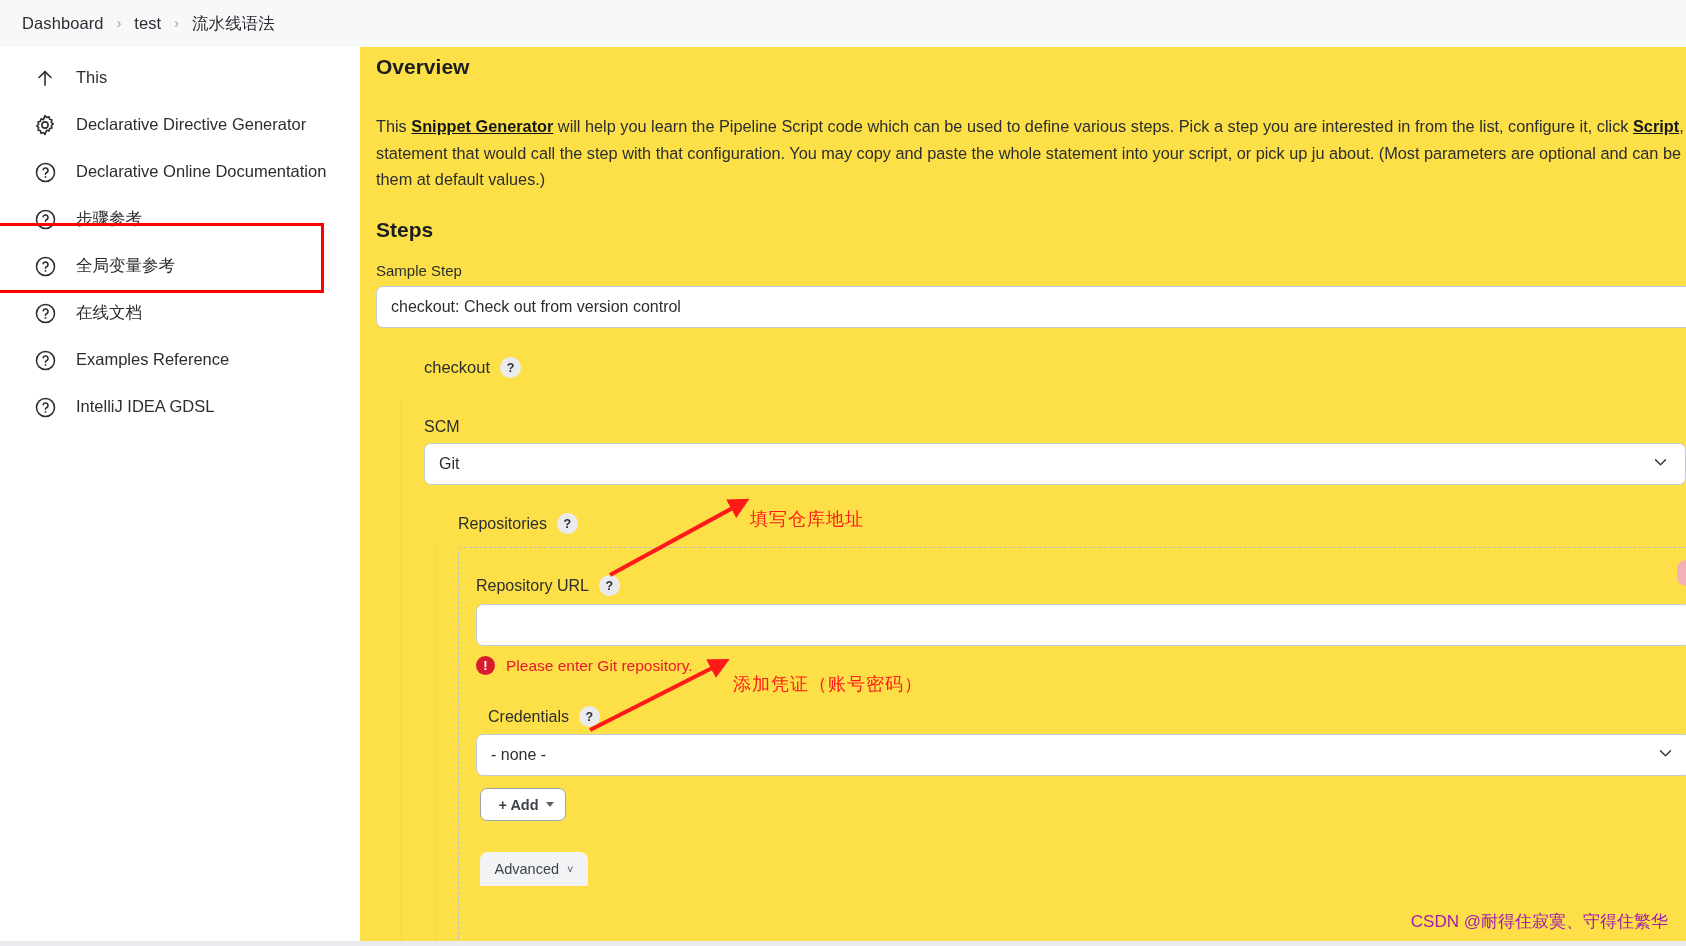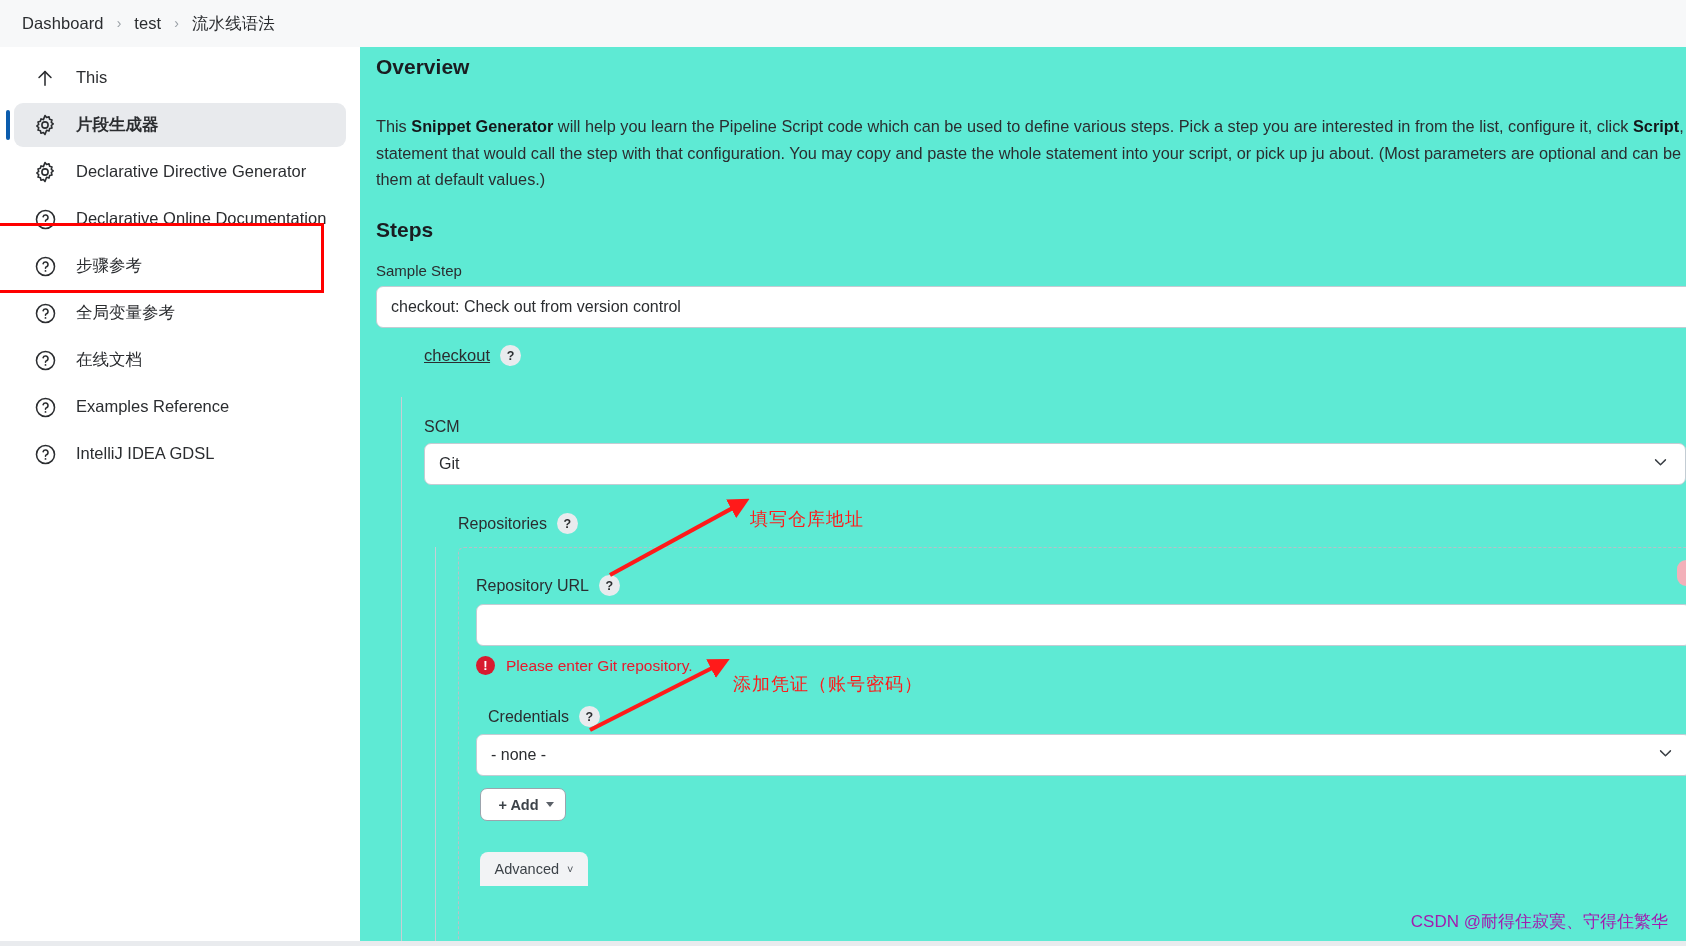--- a/index.html
+++ b/index.html
@@ -96,21 +96,21 @@
     border-radius: 3px;
   }
 
   
   .main {
     position: absolute;
     top: 47px;
     left: 360px;
     width: 1326px;
     height: 899px;
-    background: #5eead4;
+    background: #fde047;
     overflow: hidden;
     padding: 0 0 0 16px;
   }
   .main-inner { position: relative; width: 1310px; }
 
   h2.section-title {
     font-size: 21px;
     font-weight: 700;
     color: #1a1d21;
     margin: 0;
@@ -121,21 +121,21 @@
   #steps-title { top: 171px; left: 0; }
 
   .overview-text {
     position: absolute;
     top: 50px; left: 0;
     width: 1560px;
     font-size: 16.3px;
     line-height: 26.5px;
     color: #2b2d30;
   }
-  .overview-text b { font-weight: 700; color: #14171a; }
+  .overview-text b { font-weight: 700; color: #14171a; text-decoration: underline; }
 
   .field-label {
     font-size: 15px;
     color: #2b2d30;
     position: absolute;
   }
 
   
   .jk-select,
   .jk-input {
@@ -180,21 +180,21 @@
   }
 
   
   .indent-rule {
     position: absolute;
     width: 1px;
     background: #c8ced4;
   }
   #rule-checkout { top: 350px; left: 25px; height: 560px; }
 
-  #checkout-label { top: 299px; left: 48px; font-size: 16.5px; color:#2b2d30;text-decoration:underline;}
+  #checkout-label { top: 311px; left: 48px; font-size: 16.5px; color:#2b2d30;}
   .help-badge {
     display: inline-flex;
     align-items: center;
     justify-content: center;
     width: 21px; height: 21px;
     border-radius: 50%;
     background: #e9ebee;
     color: #2b2d30;
     font-size: 12.5px;
     font-weight: 700;
@@ -359,29 +359,20 @@
     <div class="side-item">
       <span class="side-icon">
         <svg width="22" height="22" viewBox="0 0 24 24" fill="none" stroke="#2b2d30" stroke-width="1.7" stroke-linecap="round" stroke-linejoin="round">
           <line x1="12" y1="20" x2="12" y2="5"></line>
           <polyline points="5.5,11.5 12,5 18.5,11.5"></polyline>
         </svg>
       </span>
       <span class="side-label">This</span>
     </div>
 
-    <div class="side-item active">
-      <span class="side-icon">
-        <svg width="24" height="24" viewBox="0 0 24 24" fill="none" stroke="#2b2d30" stroke-width="1.6">
-          <circle cx="12" cy="12" r="3.1"></circle>
-          <path d="M12 2.6l1.6 1.9 2.4-.7.6 2.4 2.4.7-.7 2.4 1.9 1.6-1.9 1.6.7 2.4-2.4.7-.6 2.4-2.4-.7L12 21.4l-1.6-1.9-2.4.7-.6-2.4-2.4-.7.7-2.4L3.8 13l1.9-1.6-.7-2.4 2.4-.7.6-2.4 2.4.7z" stroke-linejoin="round"></path>
-        </svg>
-      </span>
-      <span class="side-label">片段生成器</span>
-    </div>
 
     <div class="side-item">
       <span class="side-icon">
         <svg width="24" height="24" viewBox="0 0 24 24" fill="none" stroke="#2b2d30" stroke-width="1.6">
           <circle cx="12" cy="12" r="3.1"></circle>
           <path d="M12 2.6l1.6 1.9 2.4-.7.6 2.4 2.4.7-.7 2.4 1.9 1.6-1.9 1.6.7 2.4-2.4.7-.6 2.4-2.4-.7L12 21.4l-1.6-1.9-2.4.7-.6-2.4-2.4-.7.7-2.4L3.8 13l1.9-1.6-.7-2.4 2.4-.7.6-2.4 2.4.7z" stroke-linejoin="round"></path>
         </svg>
       </span>
       <span class="side-label">Declarative Directive Generator</span>
     </div>

